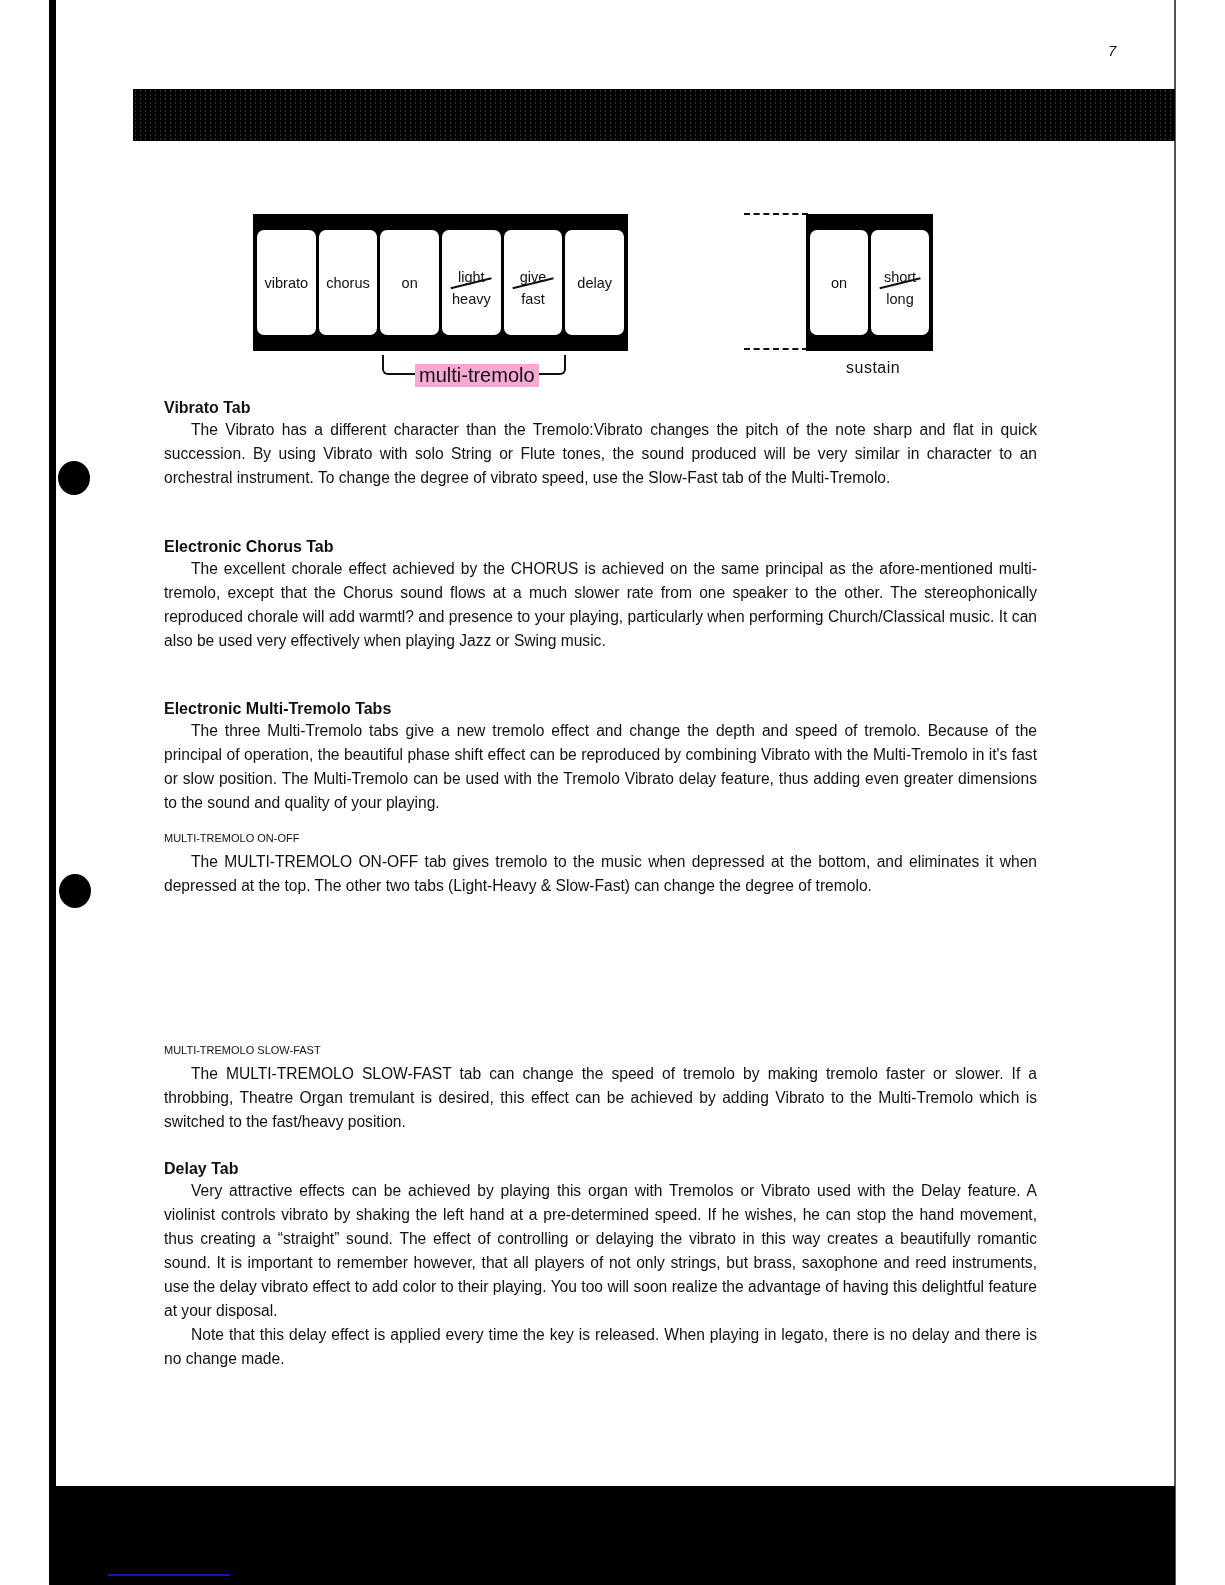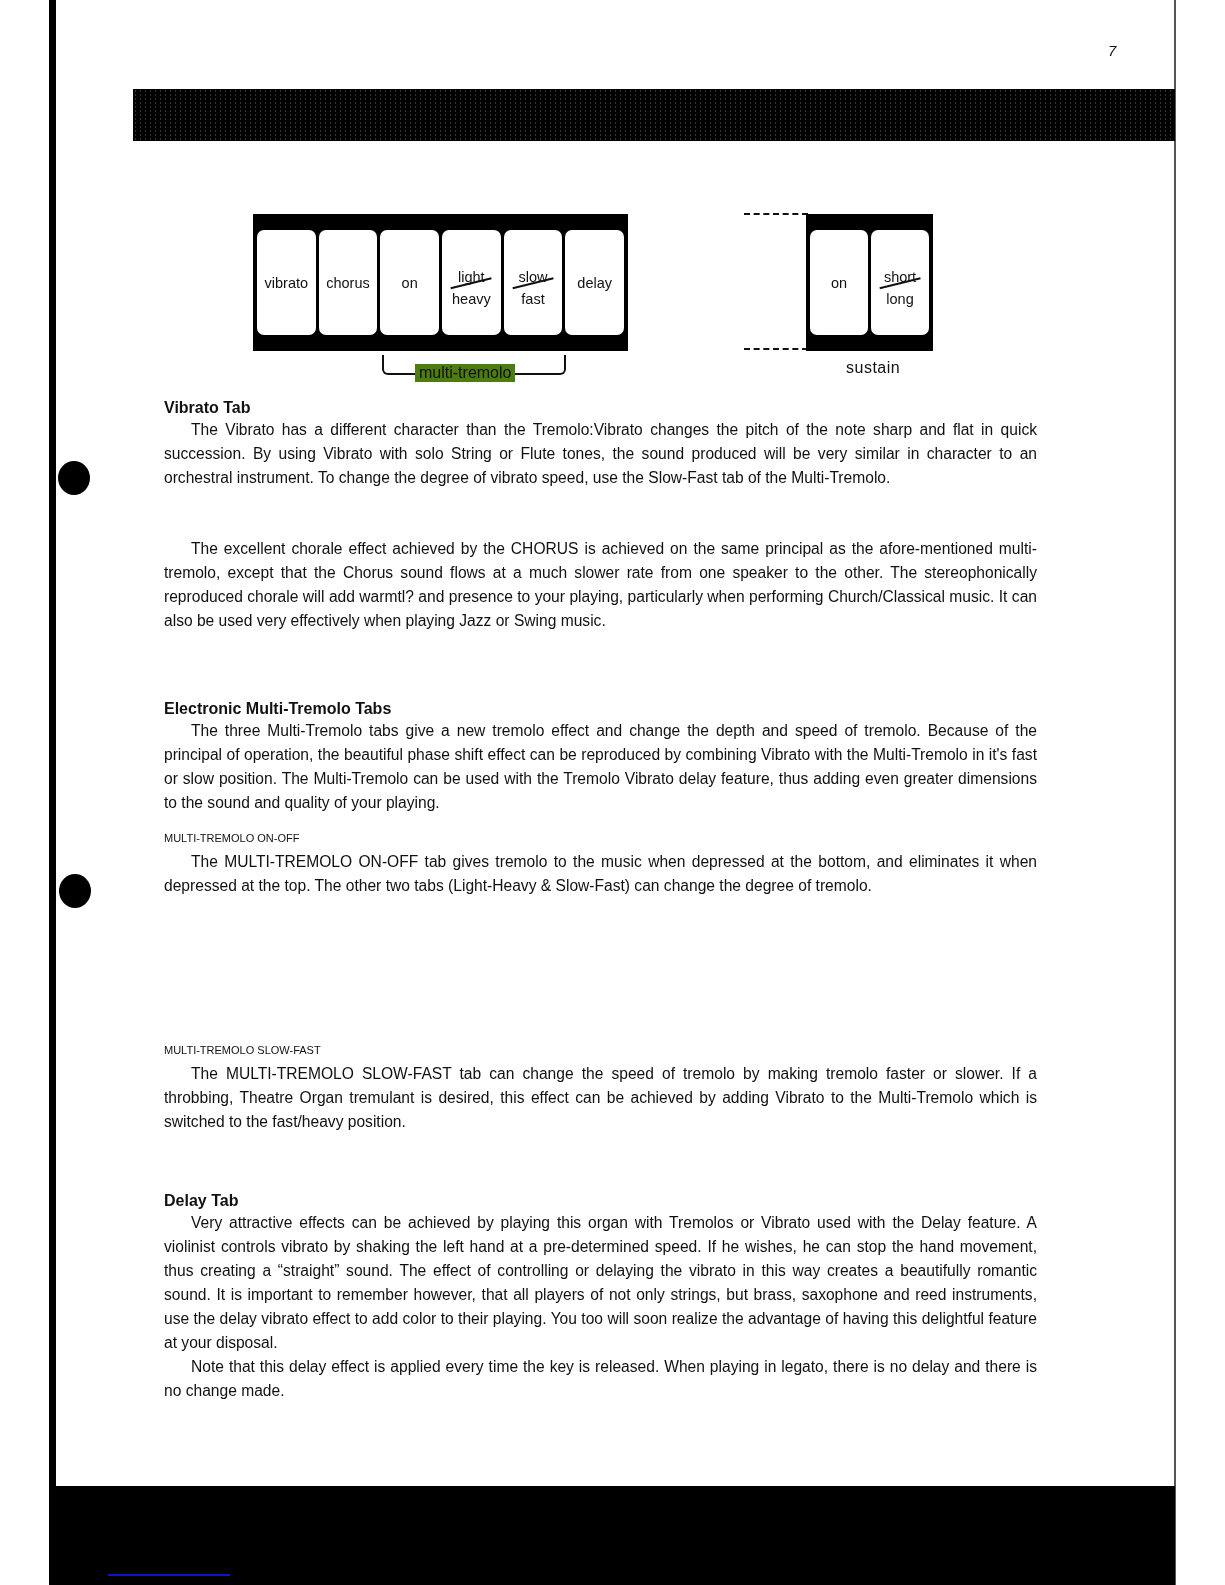--- a/index.html
+++ b/index.html
@@ -36,22 +36,22 @@
     .tab .slash {
       position: absolute; left: 50%; top: 50%; width: 42px; height: 1.5px; background: #111;
       transform: translate(-50%, -50%) rotate(-14deg);
     }
     .tab .top { margin-bottom: 2px; margin-top: 12px; }
     .bracket {
       position: absolute; left: 382px; top: 355px; width: 180px; height: 18px;
       border: 2px solid #111; border-top: none; border-radius: 0 0 6px 6px;
     }
     .bracket-label {
-      position: absolute; left: 415px; top: 364px; padding: 0 4px; background: #4d7c0f;
-      font-size: 16px;
+      position: absolute; left: 415px; top: 364px; padding: 0 4px; background: #f9a8d4;
+      font-size: 20px;
     }
     .dash { position: absolute; height: 0; border-top: 2px dashed #111; width: 64px; left: 744px; }
     .sustain-label { position: absolute; left: 846px; top: 359px; font-size: 16px; letter-spacing: 0.5px; }
 
     
     .text { position: absolute; left: 164px; width: 873px; font-size: 15.6px; line-height: 24px; }
     .text p { margin: 0; text-align: justify; text-indent: 27px; }
     .h-bold { font-weight: bold; font-size: 16px; line-height: 20px; }
     .h-caps { font-size: 11px; line-height: 24px; }
   </style>
@@ -75,21 +75,21 @@
     </div>
   <div class="tab">
       <span>on</span>
     </div>
   <div class="tab dual">
     <span class="top">light</span>
     <span class="slash"></span>
     <span>heavy</span>
   </div>
   <div class="tab dual">
-    <span class="top">slow</span>
+    <span class="top">give</span>
     <span class="slash"></span>
     <span>fast</span>
   </div>
   <div class="tab">
       <span>delay</span>
     </div>
 </div>
 <div class="bracket"></div>
 <div class="bracket-label">multi-tremolo</div>
 
@@ -106,20 +106,21 @@
   </div>
 </div>
 <div class="sustain-label">sustain</div>
 
 <div class="text" style="top:398px;">
   <div class="h-bold">Vibrato Tab</div>
   <p>The Vibrato has a different character than the Tremolo:Vibrato changes the pitch of the note sharp and flat in quick succession.   By using Vibrato with solo String or Flute tones, the sound produced will be very similar in character to an orchestral instrument.   To change the degree of vibrato speed, use the Slow-Fast tab of the Multi-Tremolo.</p>
 </div>
 
 <div class="text" style="top:537px;">
+  <div class="h-bold">Electronic Chorus Tab</div>
   <p>The excellent chorale effect achieved by the CHORUS is achieved on the same principal as the afore-mentioned multi-tremolo, except that the Chorus sound flows at a much slower rate from one speaker to the other. The stereophonically reproduced chorale will add warmtl? and presence to your playing, particularly when performing Church/Classical music. It can also be used very effectively when playing Jazz or Swing music.</p>
 </div>
 
 <div class="text" style="top:699px;">
   <div class="h-bold">Electronic Multi-Tremolo Tabs</div>
   <p>The three Multi-Tremolo tabs give a new tremolo effect and change the depth and speed of tremolo. Because of the principal of operation, the beautiful phase shift effect can be reproduced by combining Vibrato with the Multi-Tremolo in it's fast or slow position. The Multi-Tremolo can be used with the Tremolo Vibrato delay feature, thus adding even greater dimensions to the sound and quality of your playing.</p>
 </div>
 
 <div class="text" style="top:826px;">
   <div class="h-caps">MULTI-TREMOLO ON-OFF</div>
@@ -127,20 +128,20 @@
 </div>
 
 <div class="text" style="top:932px;">
 </div>
 
 <div class="text" style="top:1038px;">
   <div class="h-caps">MULTI-TREMOLO SLOW-FAST</div>
   <p>The MULTI-TREMOLO SLOW-FAST tab can change the speed of tremolo by making tremolo faster or slower. If a throbbing, Theatre Organ tremulant is desired, this effect can be achieved by adding Vibrato to the Multi-Tremolo which is switched to the fast/heavy position.</p>
 </div>
 
-<div class="text" style="top:1159px;margin-top:32px;">
+<div class="text" style="top:1159px;">
   <div class="h-bold">Delay Tab</div>
   <p>Very attractive effects can be achieved by playing this organ with Tremolos or Vibrato used with the Delay feature. A violinist controls vibrato by shaking the left hand at a pre-determined speed. If he wishes, he can stop the hand movement, thus creating a “straight” sound. The effect of controlling or delaying the vibrato in this way creates a beautifully romantic sound. It is important to remember however, that all players of not only strings, but brass, saxophone and reed instruments, use the delay vibrato effect to add color to their playing. You too will soon realize the advantage of having this delightful feature at your disposal.</p>
   <p>Note that this delay effect is applied every time the key is released. When playing in legato, there is no delay and there is no change made.</p>
 </div>
 
 <div class="footer-band"></div>
 <div class="footer-link"></div>
 
 </body></html>

